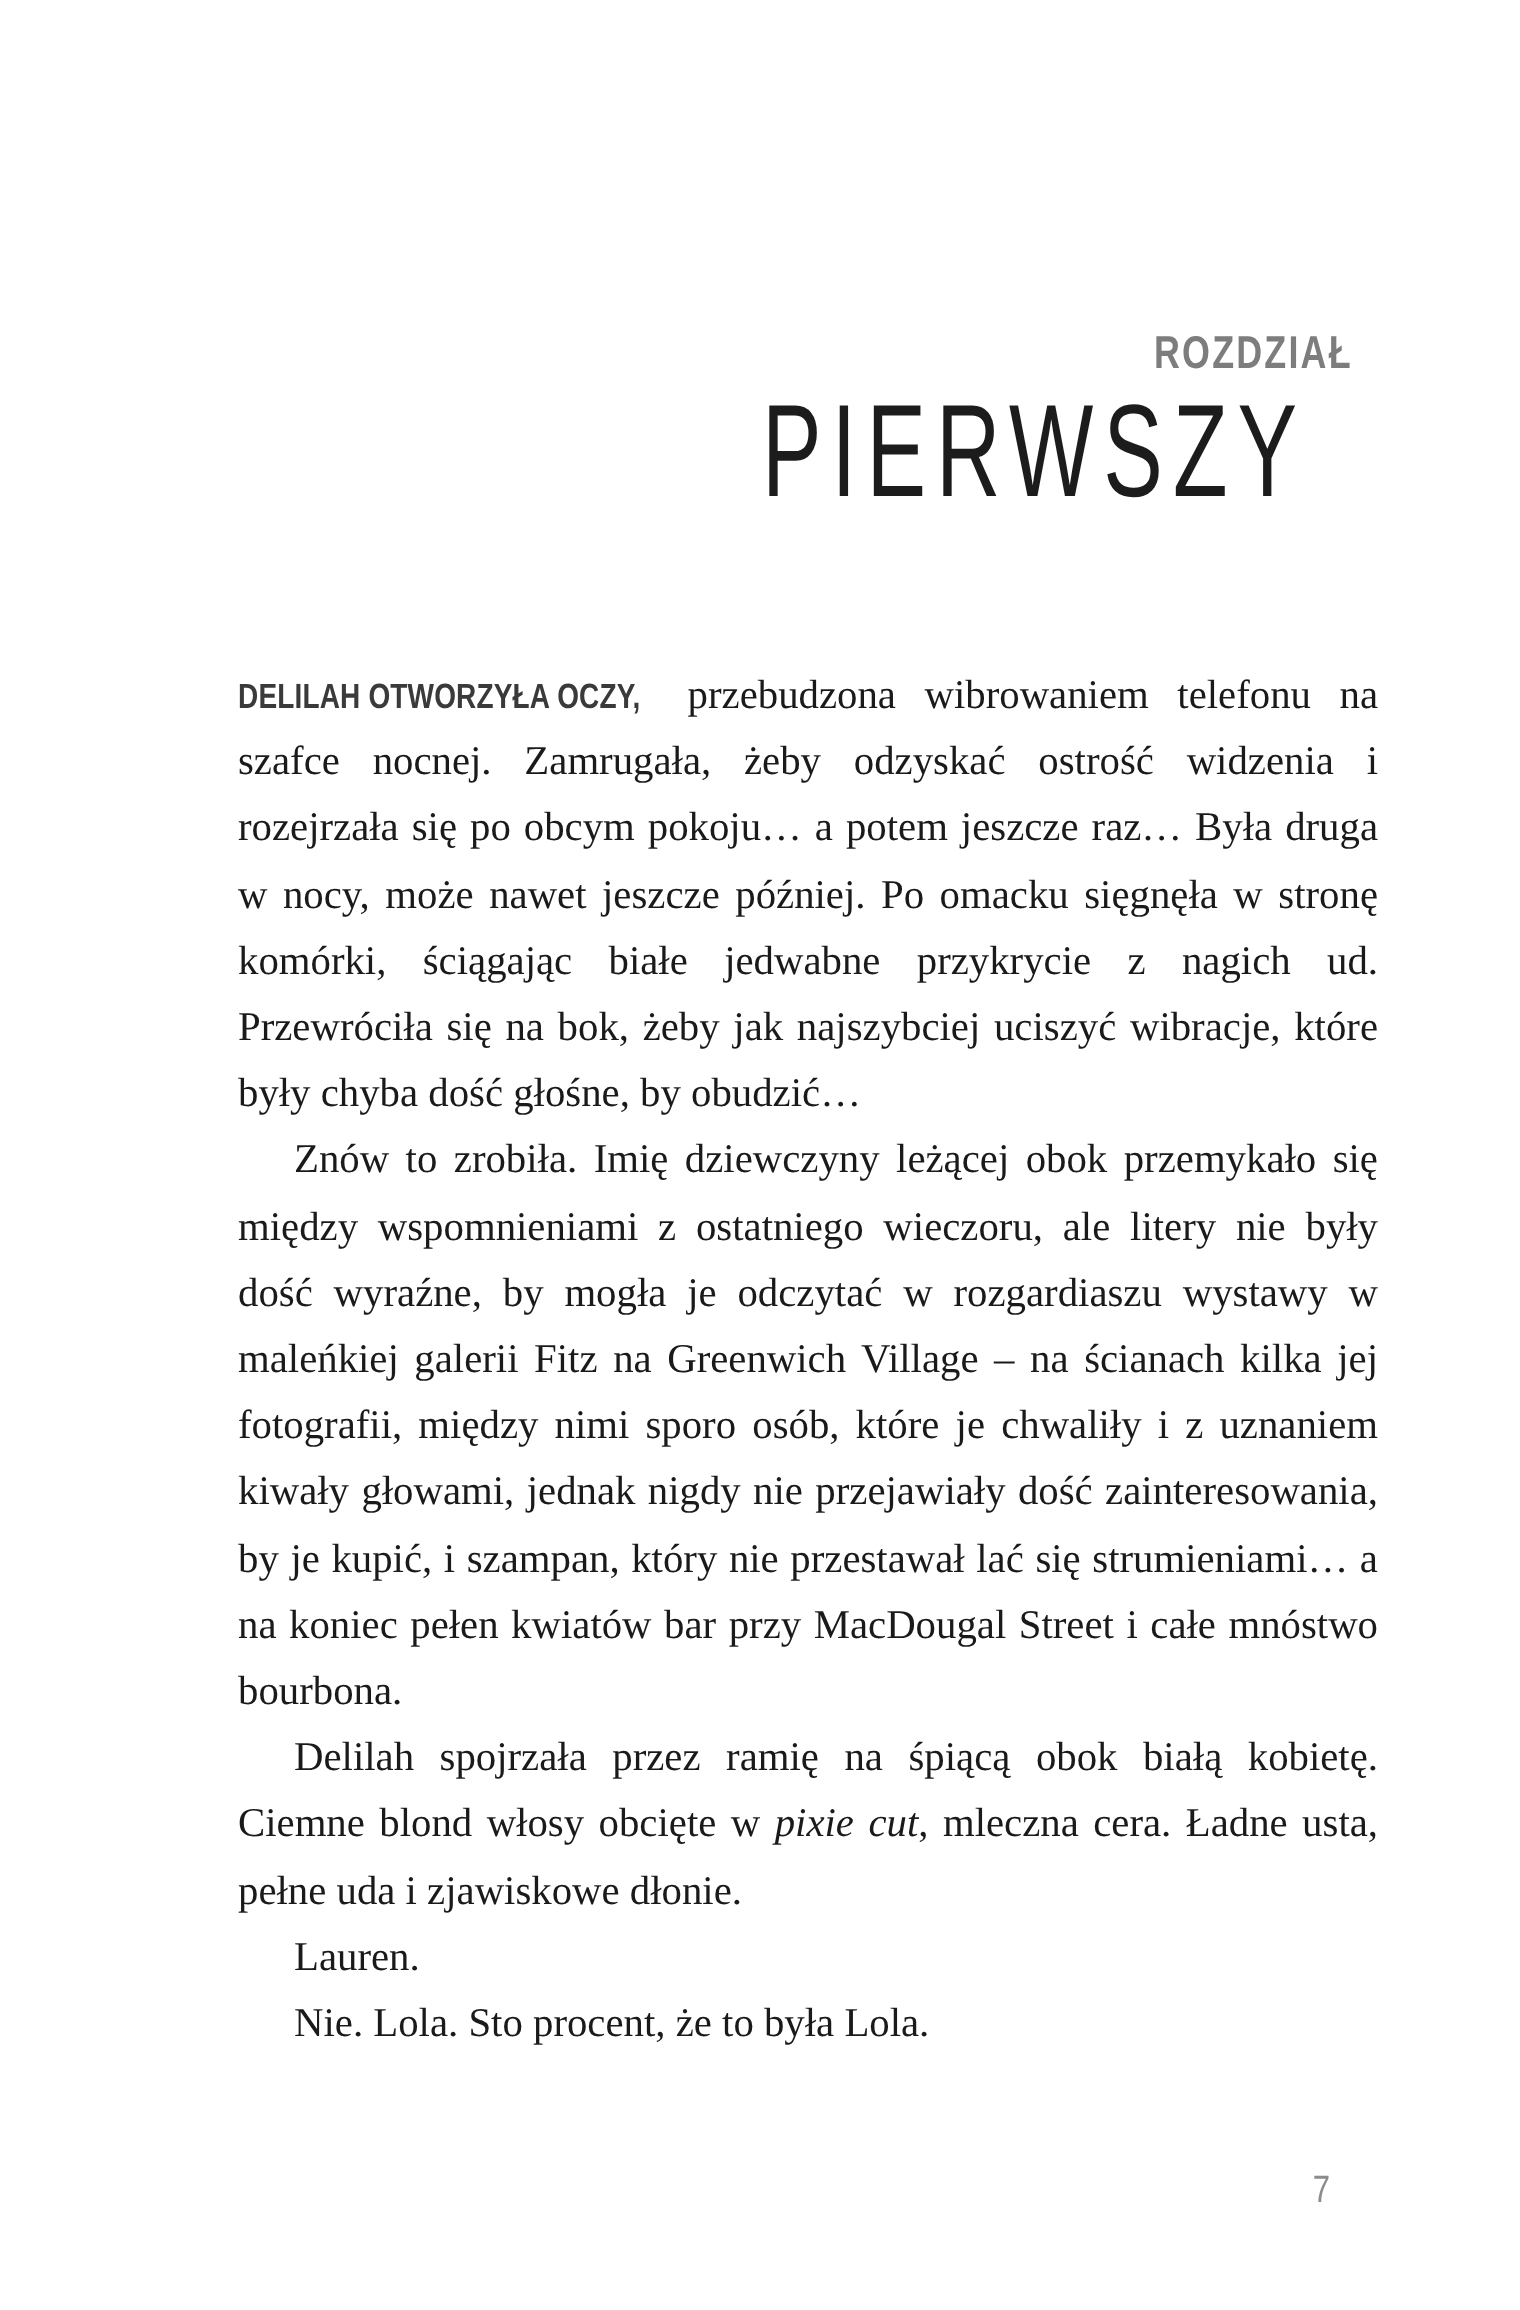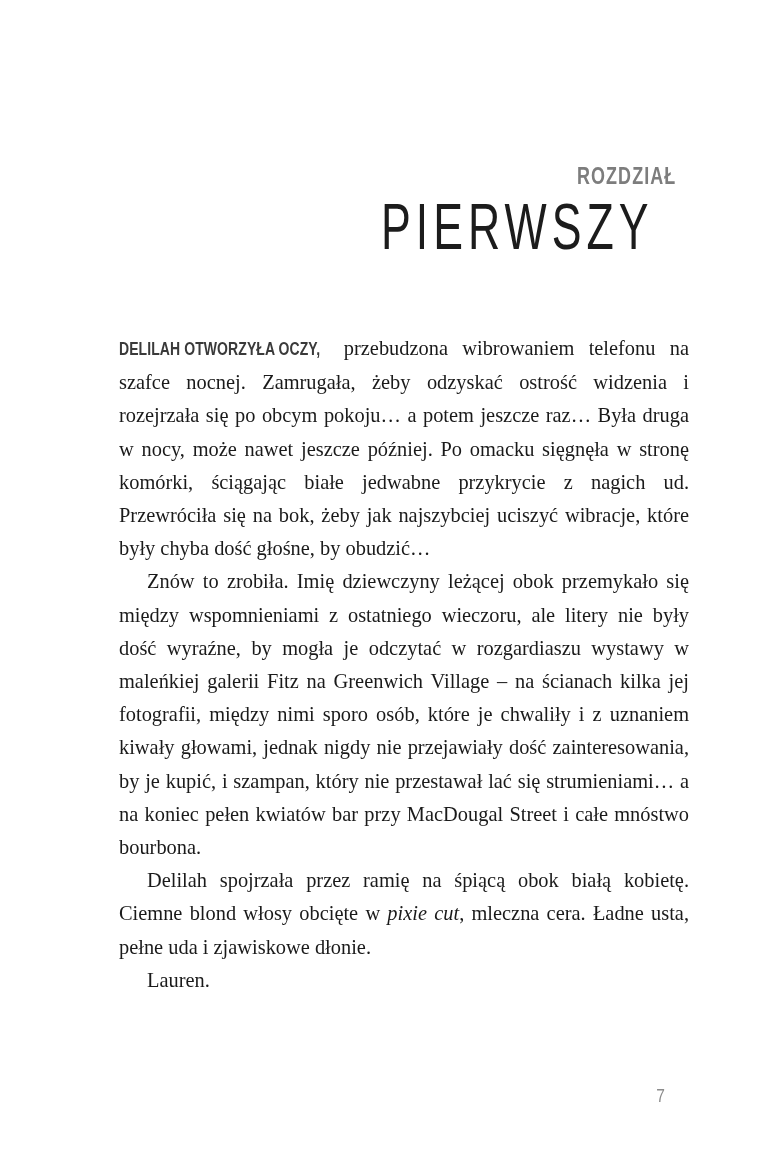--- a/index.html
+++ b/index.html
@@ -127,20 +127,21 @@
     <p class="para first"><span class="lede">DELILAH OTWORZYŁA OCZY,</span><span> przebudzona wibrowaniem telefonu na szafce nocnej. Zamrugała, żeby odzyskać ostrość widzenia i rozejrzała się po obcym pokoju… a potem jeszcze raz… Była druga w nocy, może nawet jeszcze później. Po omacku sięgnęła w stronę komórki, ściągając białe jedwabne przykrycie z nagich ud. Przewróciła się na bok, żeby jak najszybciej uciszyć wibracje, które były chyba dość głośne, by obudzić…</span></p>
 
 
     <p class="para"><span>Znów to zrobiła. Imię dziewczyny leżącej obok przemykało się między wspomnieniami z ostatniego wieczoru, ale litery nie były dość wyraźne, by mogła je odczytać w rozgardiaszu wystawy w maleńkiej galerii Fitz na Greenwich Village – na ścianach kilka jej fotografii, między nimi sporo osób, które je chwaliły i z uznaniem kiwały głowami, jednak nigdy nie przejawiały dość zainteresowania, by je kupić, i szampan, który nie przestawał lać się strumieniami… a na koniec pełen kwiatów bar przy MacDougal Street i całe mnóstwo bourbona.</span></p>
 
     <p class="para"><span>Delilah spojrzała przez ramię na śpiącą obok białą kobietę. Ciemne blond włosy obcięte w </span><span class="ital">pixie cut</span><span>, mleczna cera. Ładne usta, pełne uda i zjawiskowe dłonie.</span></p>
 
 
     <p class="para"><span>Lauren.</span></p>
 
+    <p class="para"><span>Nie. Lola. Sto procent, że to była Lola.</span></p>
 
 
   </div>
 
   <div class="folio">
     <span>7</span>
   </div>
 
 </div>
 

